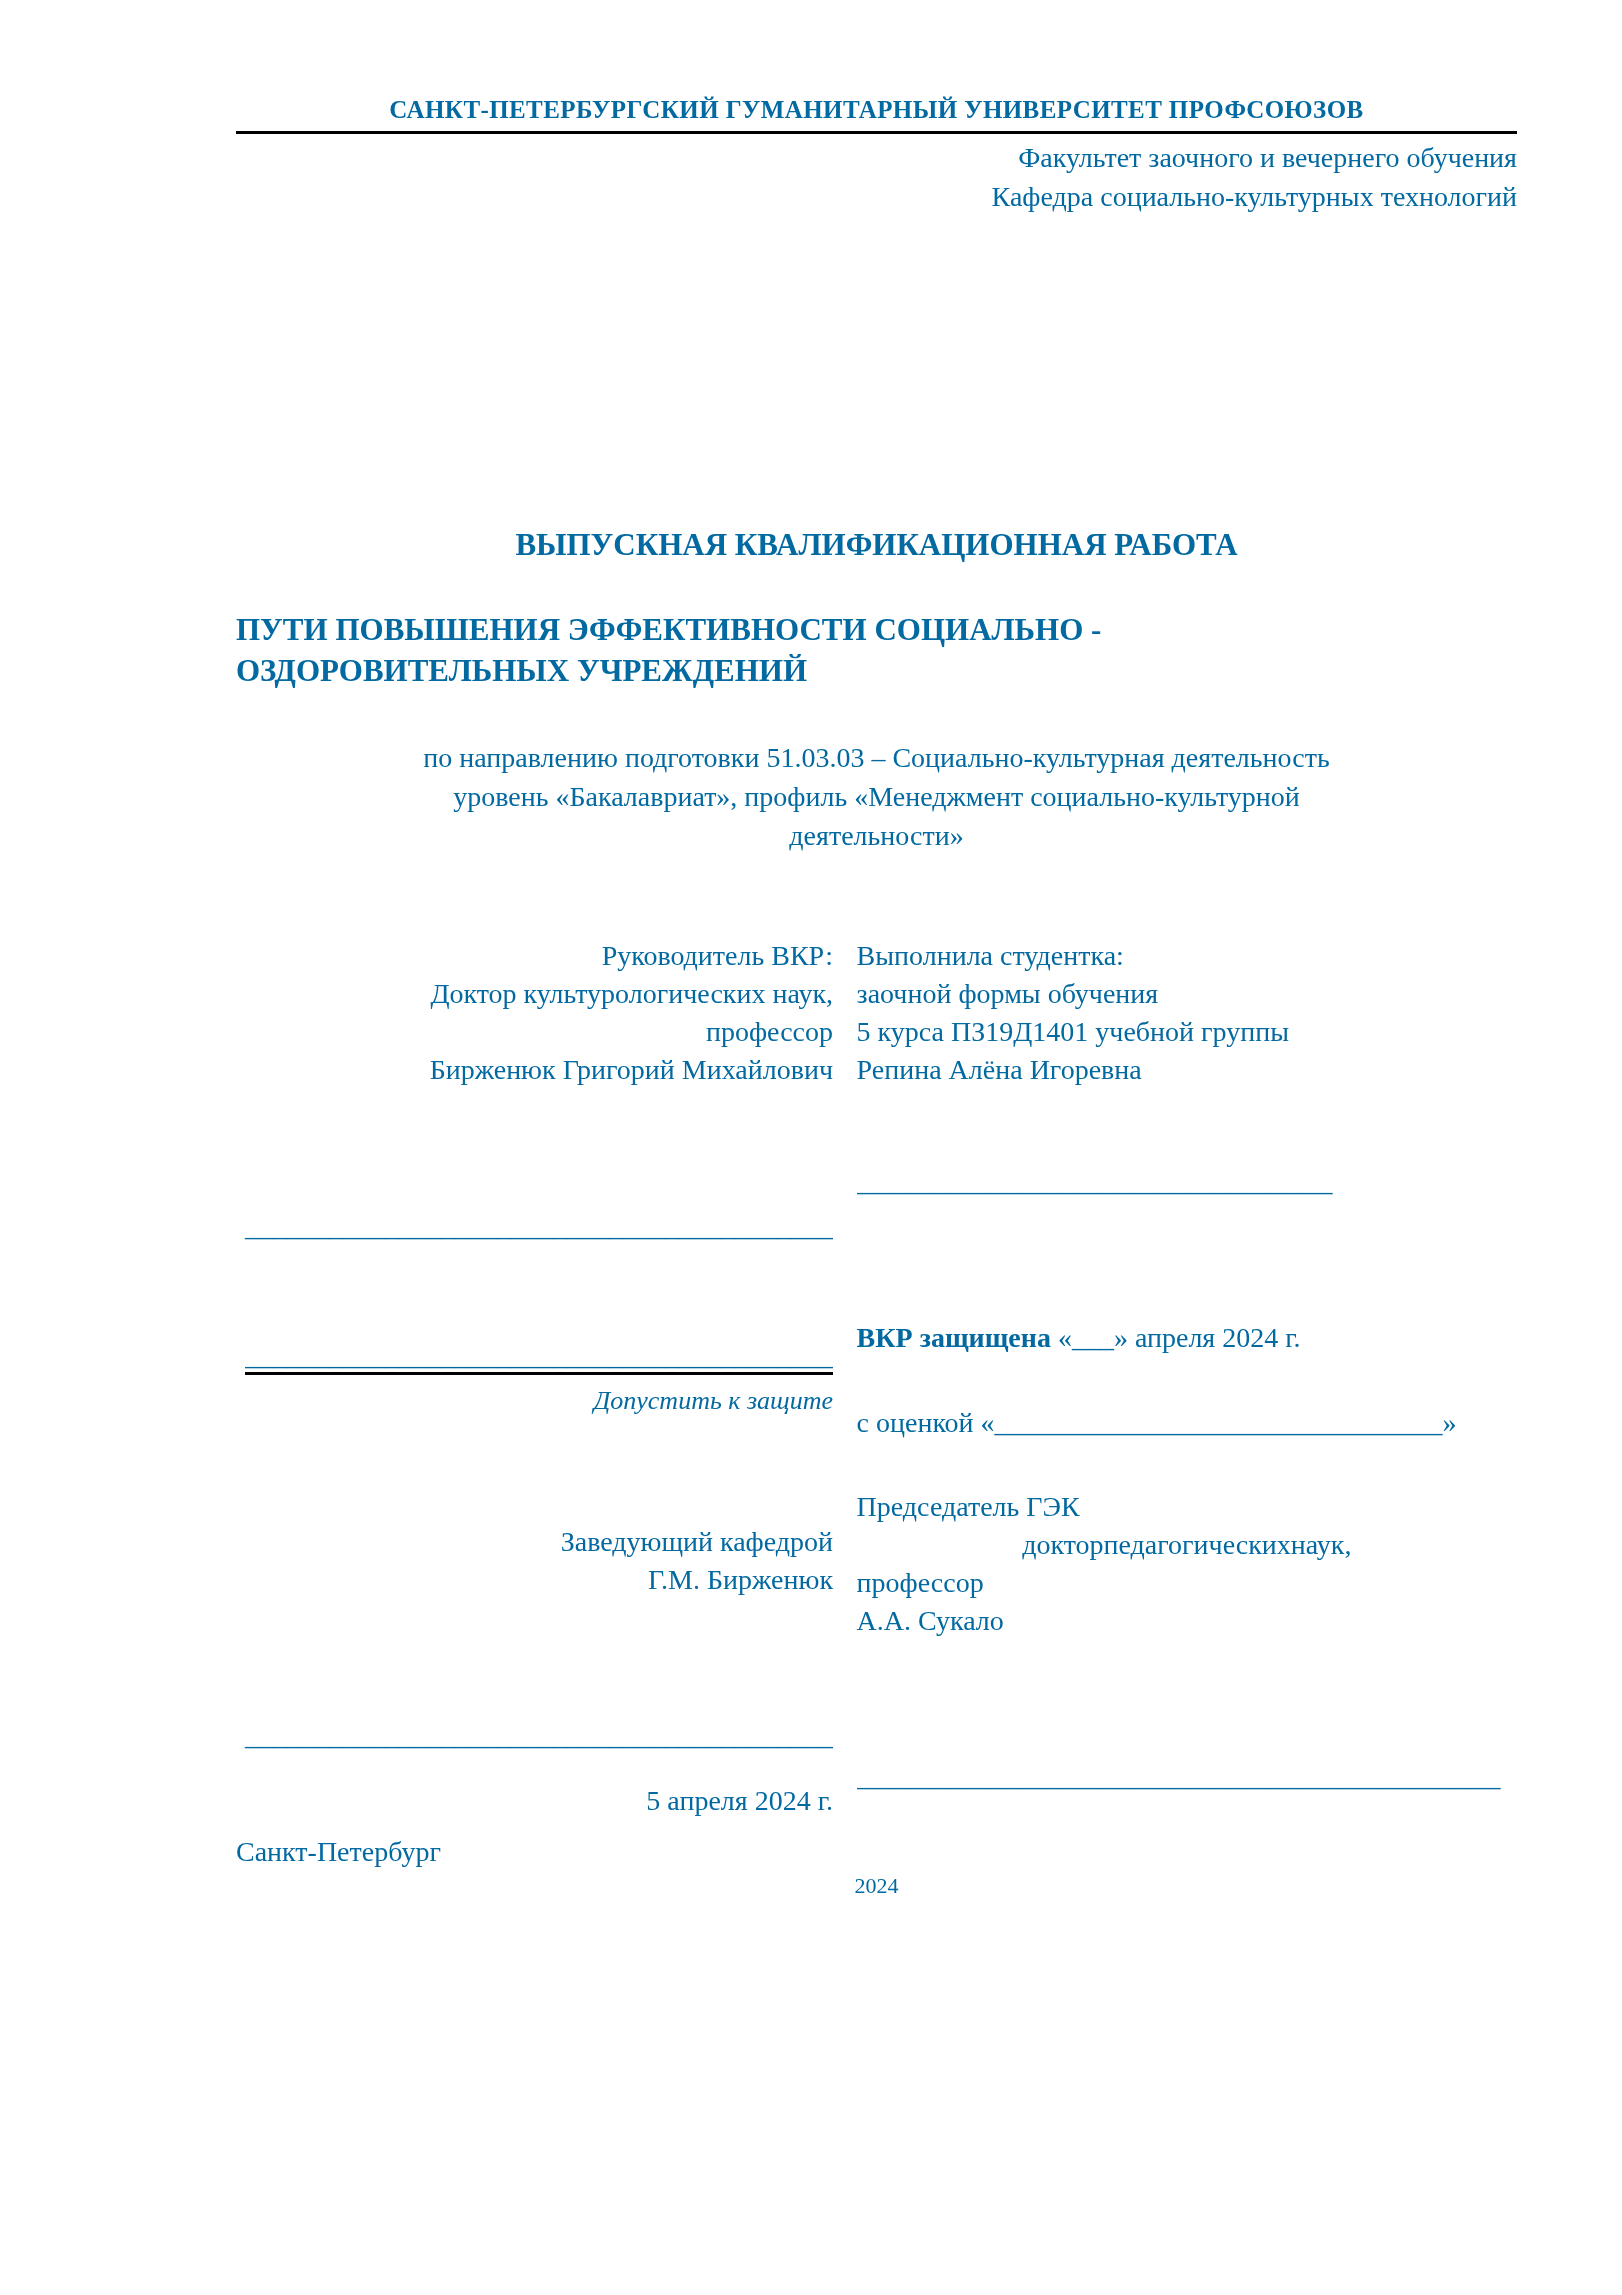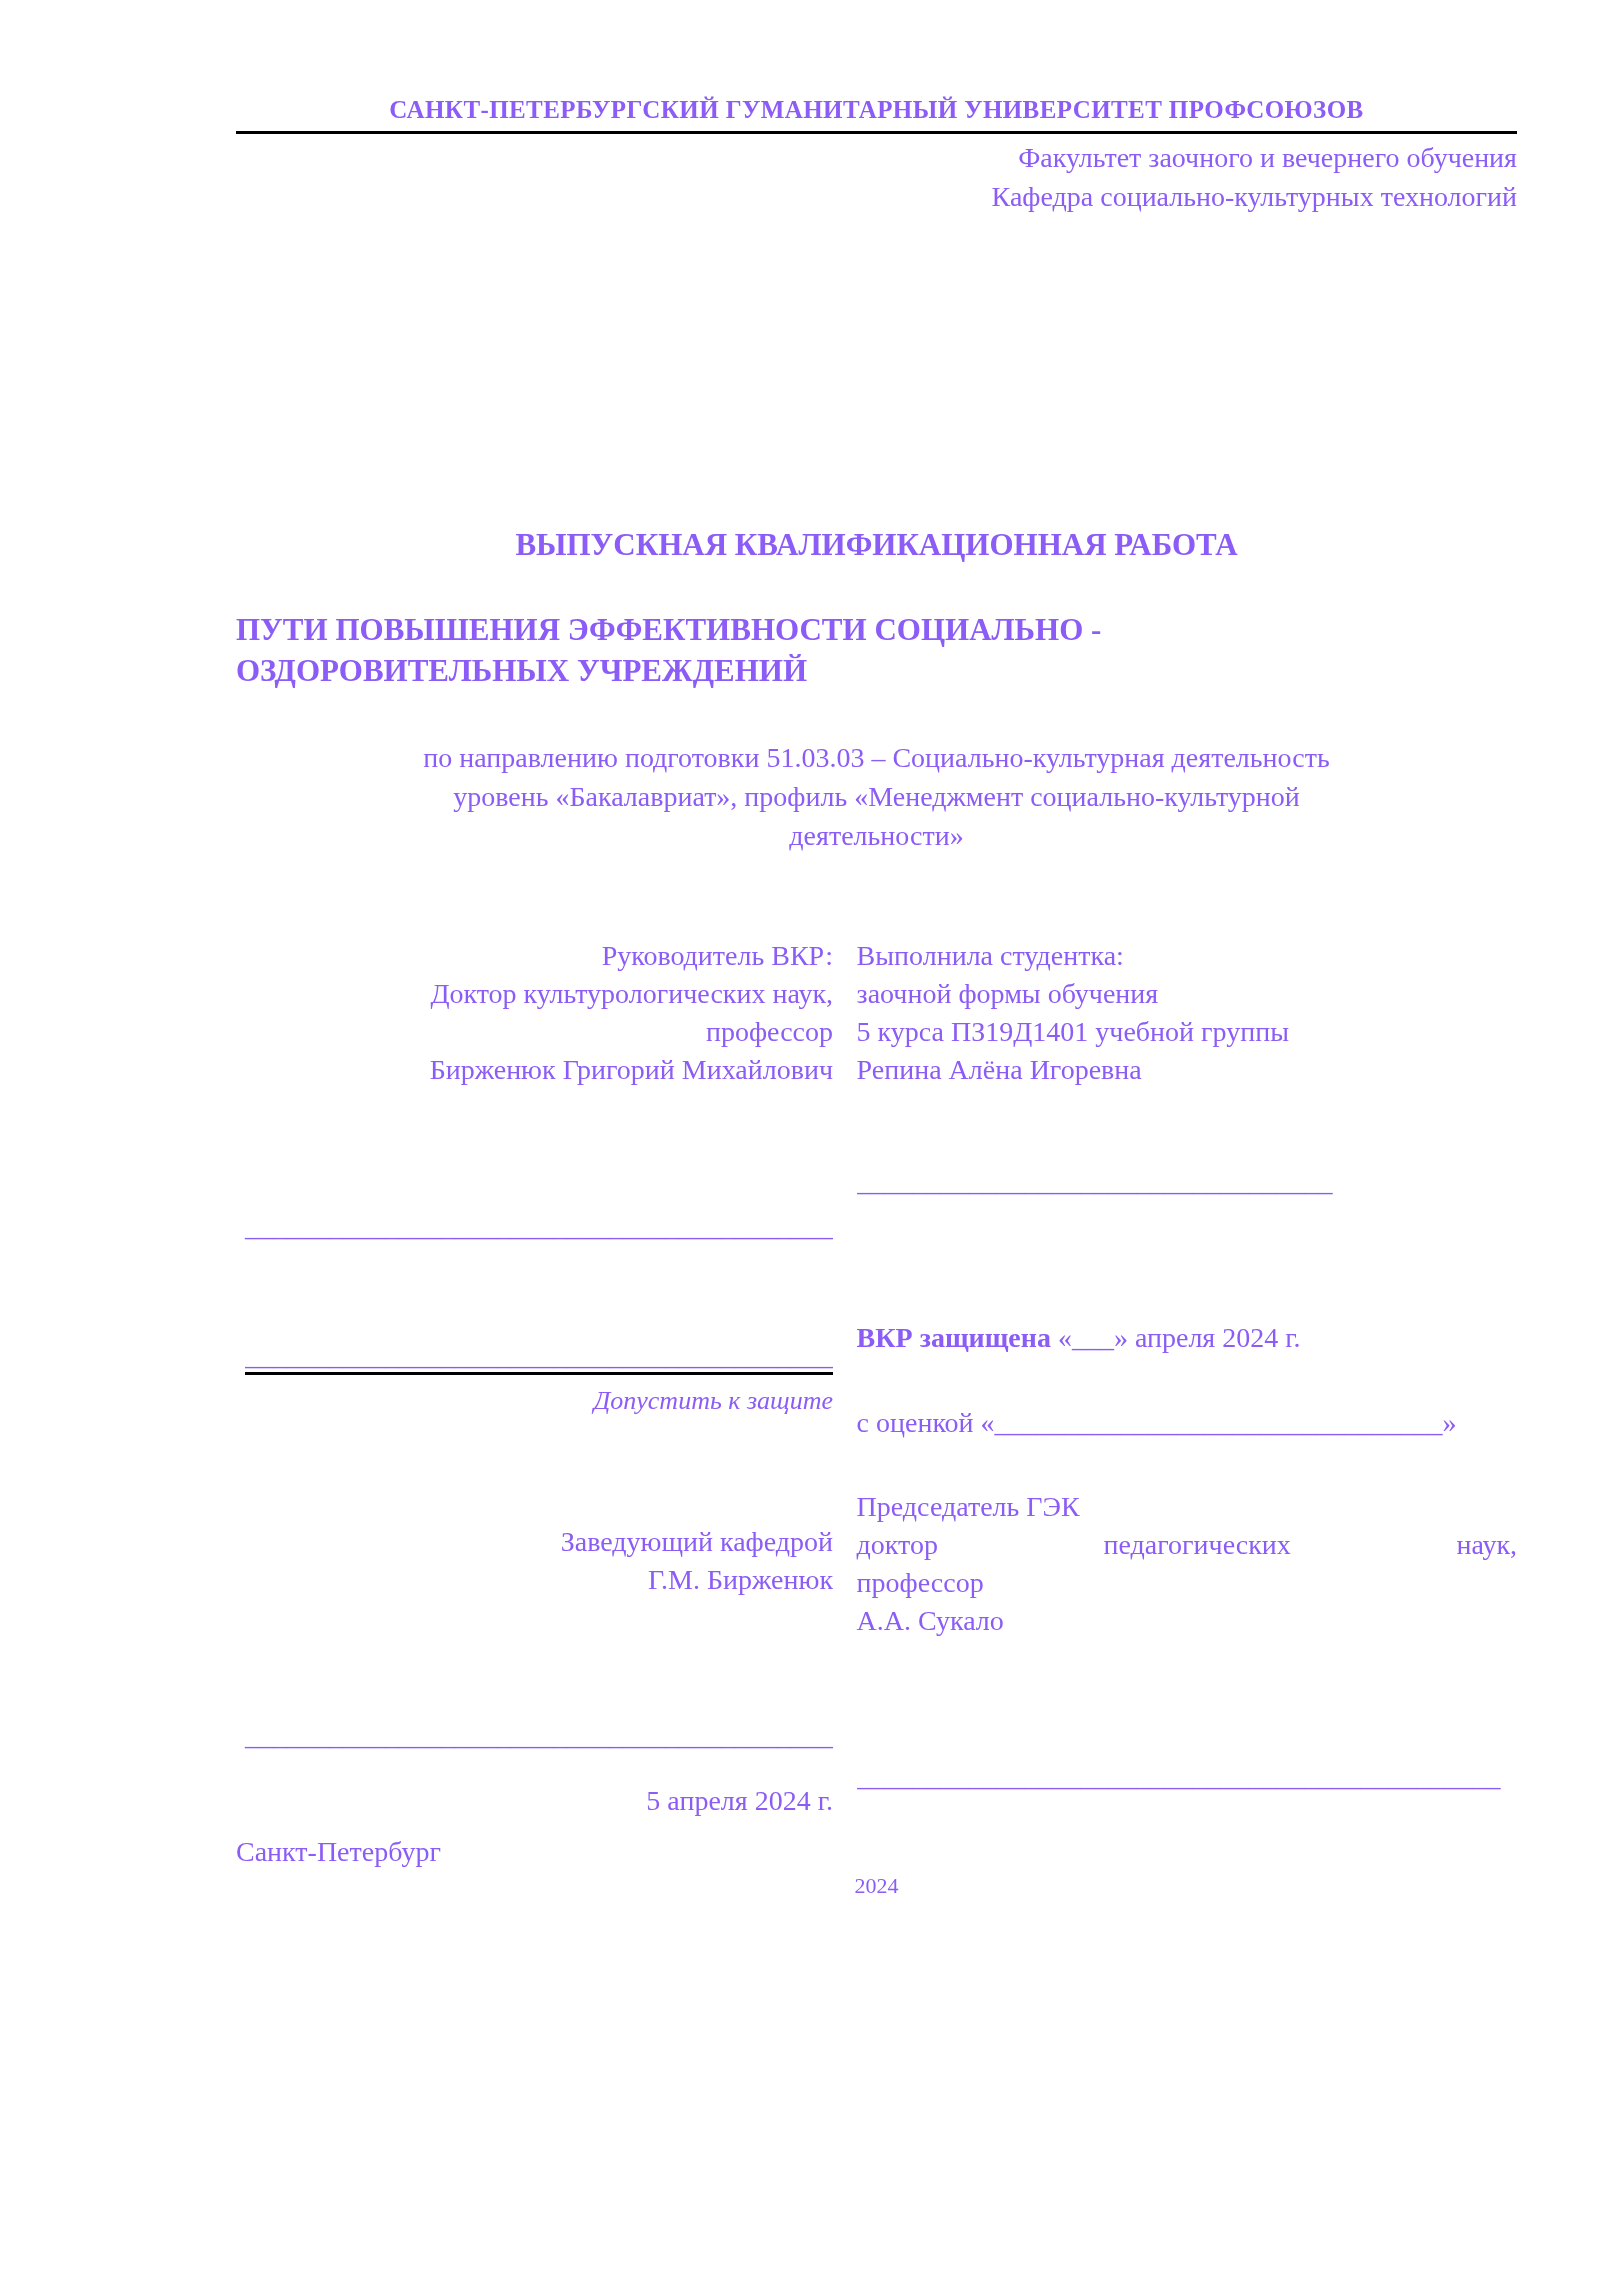--- a/index.html
+++ b/index.html
@@ -3,21 +3,21 @@
 <meta charset="utf-8">
 <title>Титульный лист ВКР</title>
 <style>
   html, body { margin: 0; padding: 0; }
   body { background: #ffffff; }
   .page {
     width: 1623px;
     height: 2295px;
     margin: 0 auto;
     background: #ffffff;
-    color: #8b5cf6;
+    color: #0369a1;
     font-family: "Liberation Serif", serif;
     font-size: 28px;
     line-height: 38px;
     padding: 93px 106px 0 236px;
     box-sizing: border-box;
     overflow: hidden;
   }
   .univ {
     font-weight: bold;
     font-size: 25px;
@@ -53,21 +53,21 @@
   .sig { white-space: nowrap; overflow: hidden; }
   .admission-sig {
     display: inline-block;
     border-bottom: 3.9px solid #000;
     line-height: 33px;
     white-space: nowrap;
     overflow: hidden;
     max-width: 612px;
   }
   .caption { font-style: italic; font-size: 26px; line-height: 31px; }
-  .just { display: flex; justify-content: space-between; }
+  .just { display: flex; justify-content: center; }
   .bold { font-weight: bold; }
   .footer-city { text-align: left; margin-top: 12.6px; }
   .footer-year { text-align: center; font-size: 22px; line-height: 30px; }
 </style>
 </head>
 <body>
 
 <div class="page">
 
   <div class="univ">САНКТ-ПЕТЕРБУРГСКИЙ ГУМАНИТАРНЫЙ УНИВЕРСИТЕТ ПРОФСОЮЗОВ</div>

